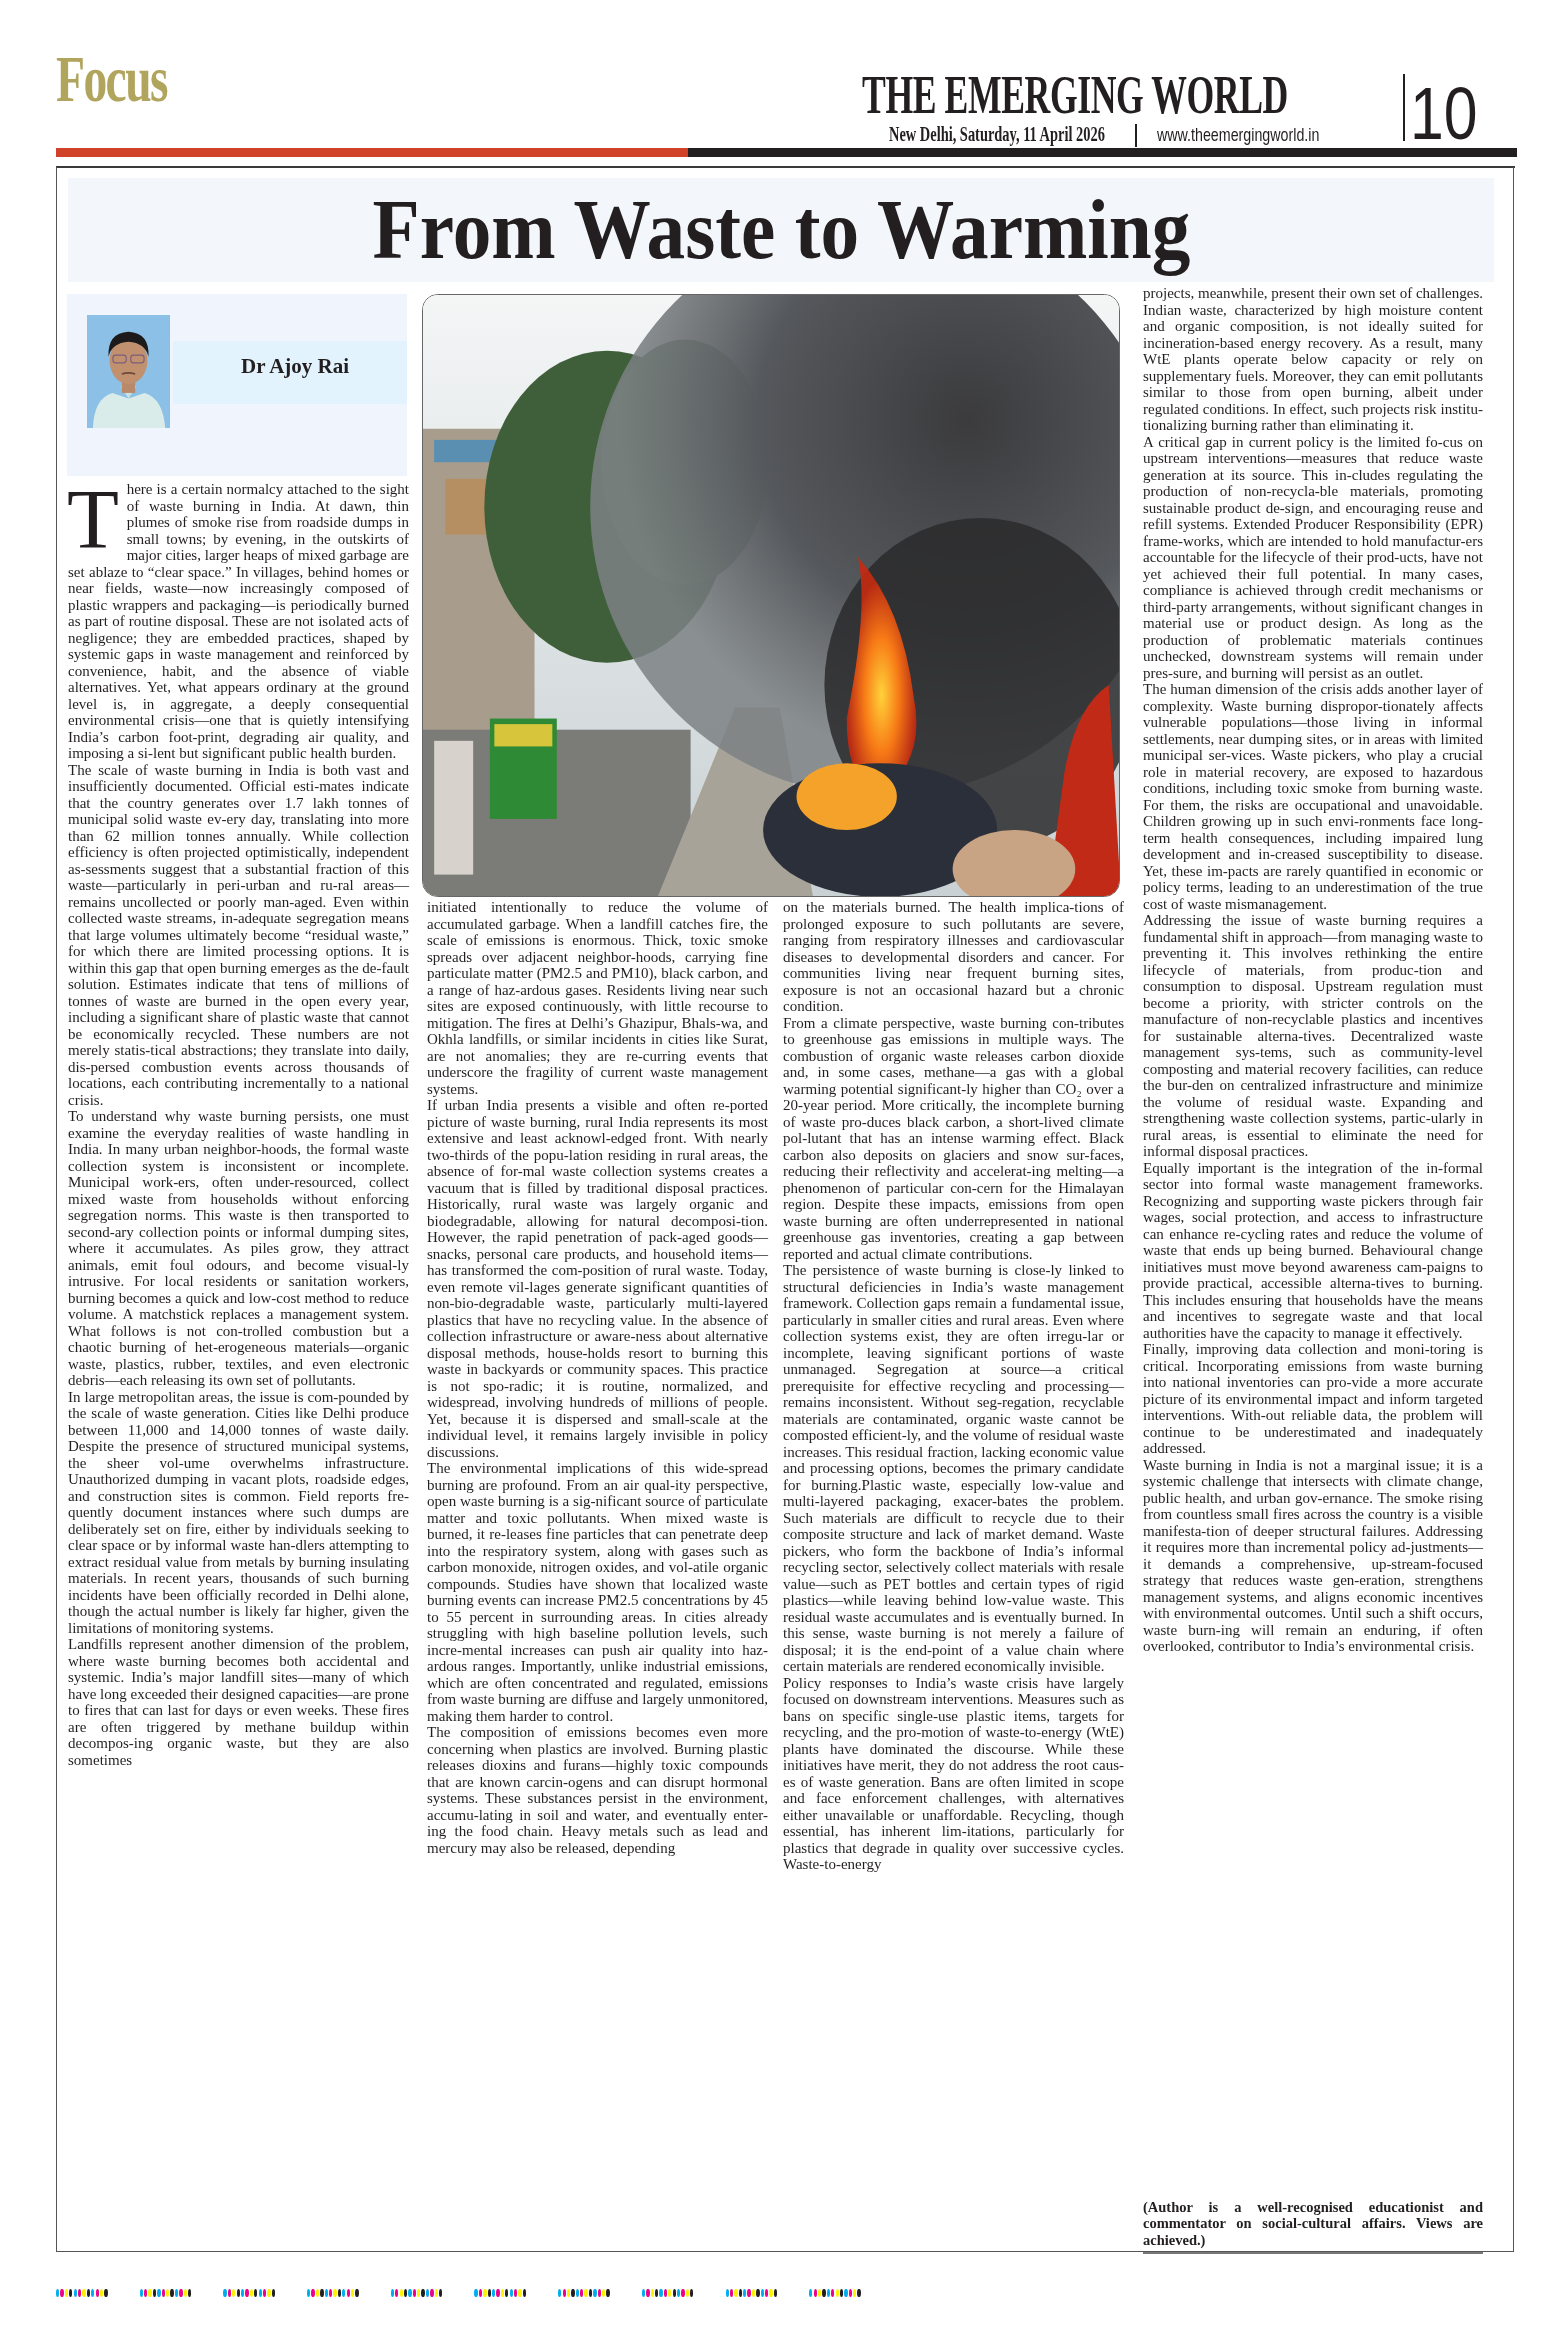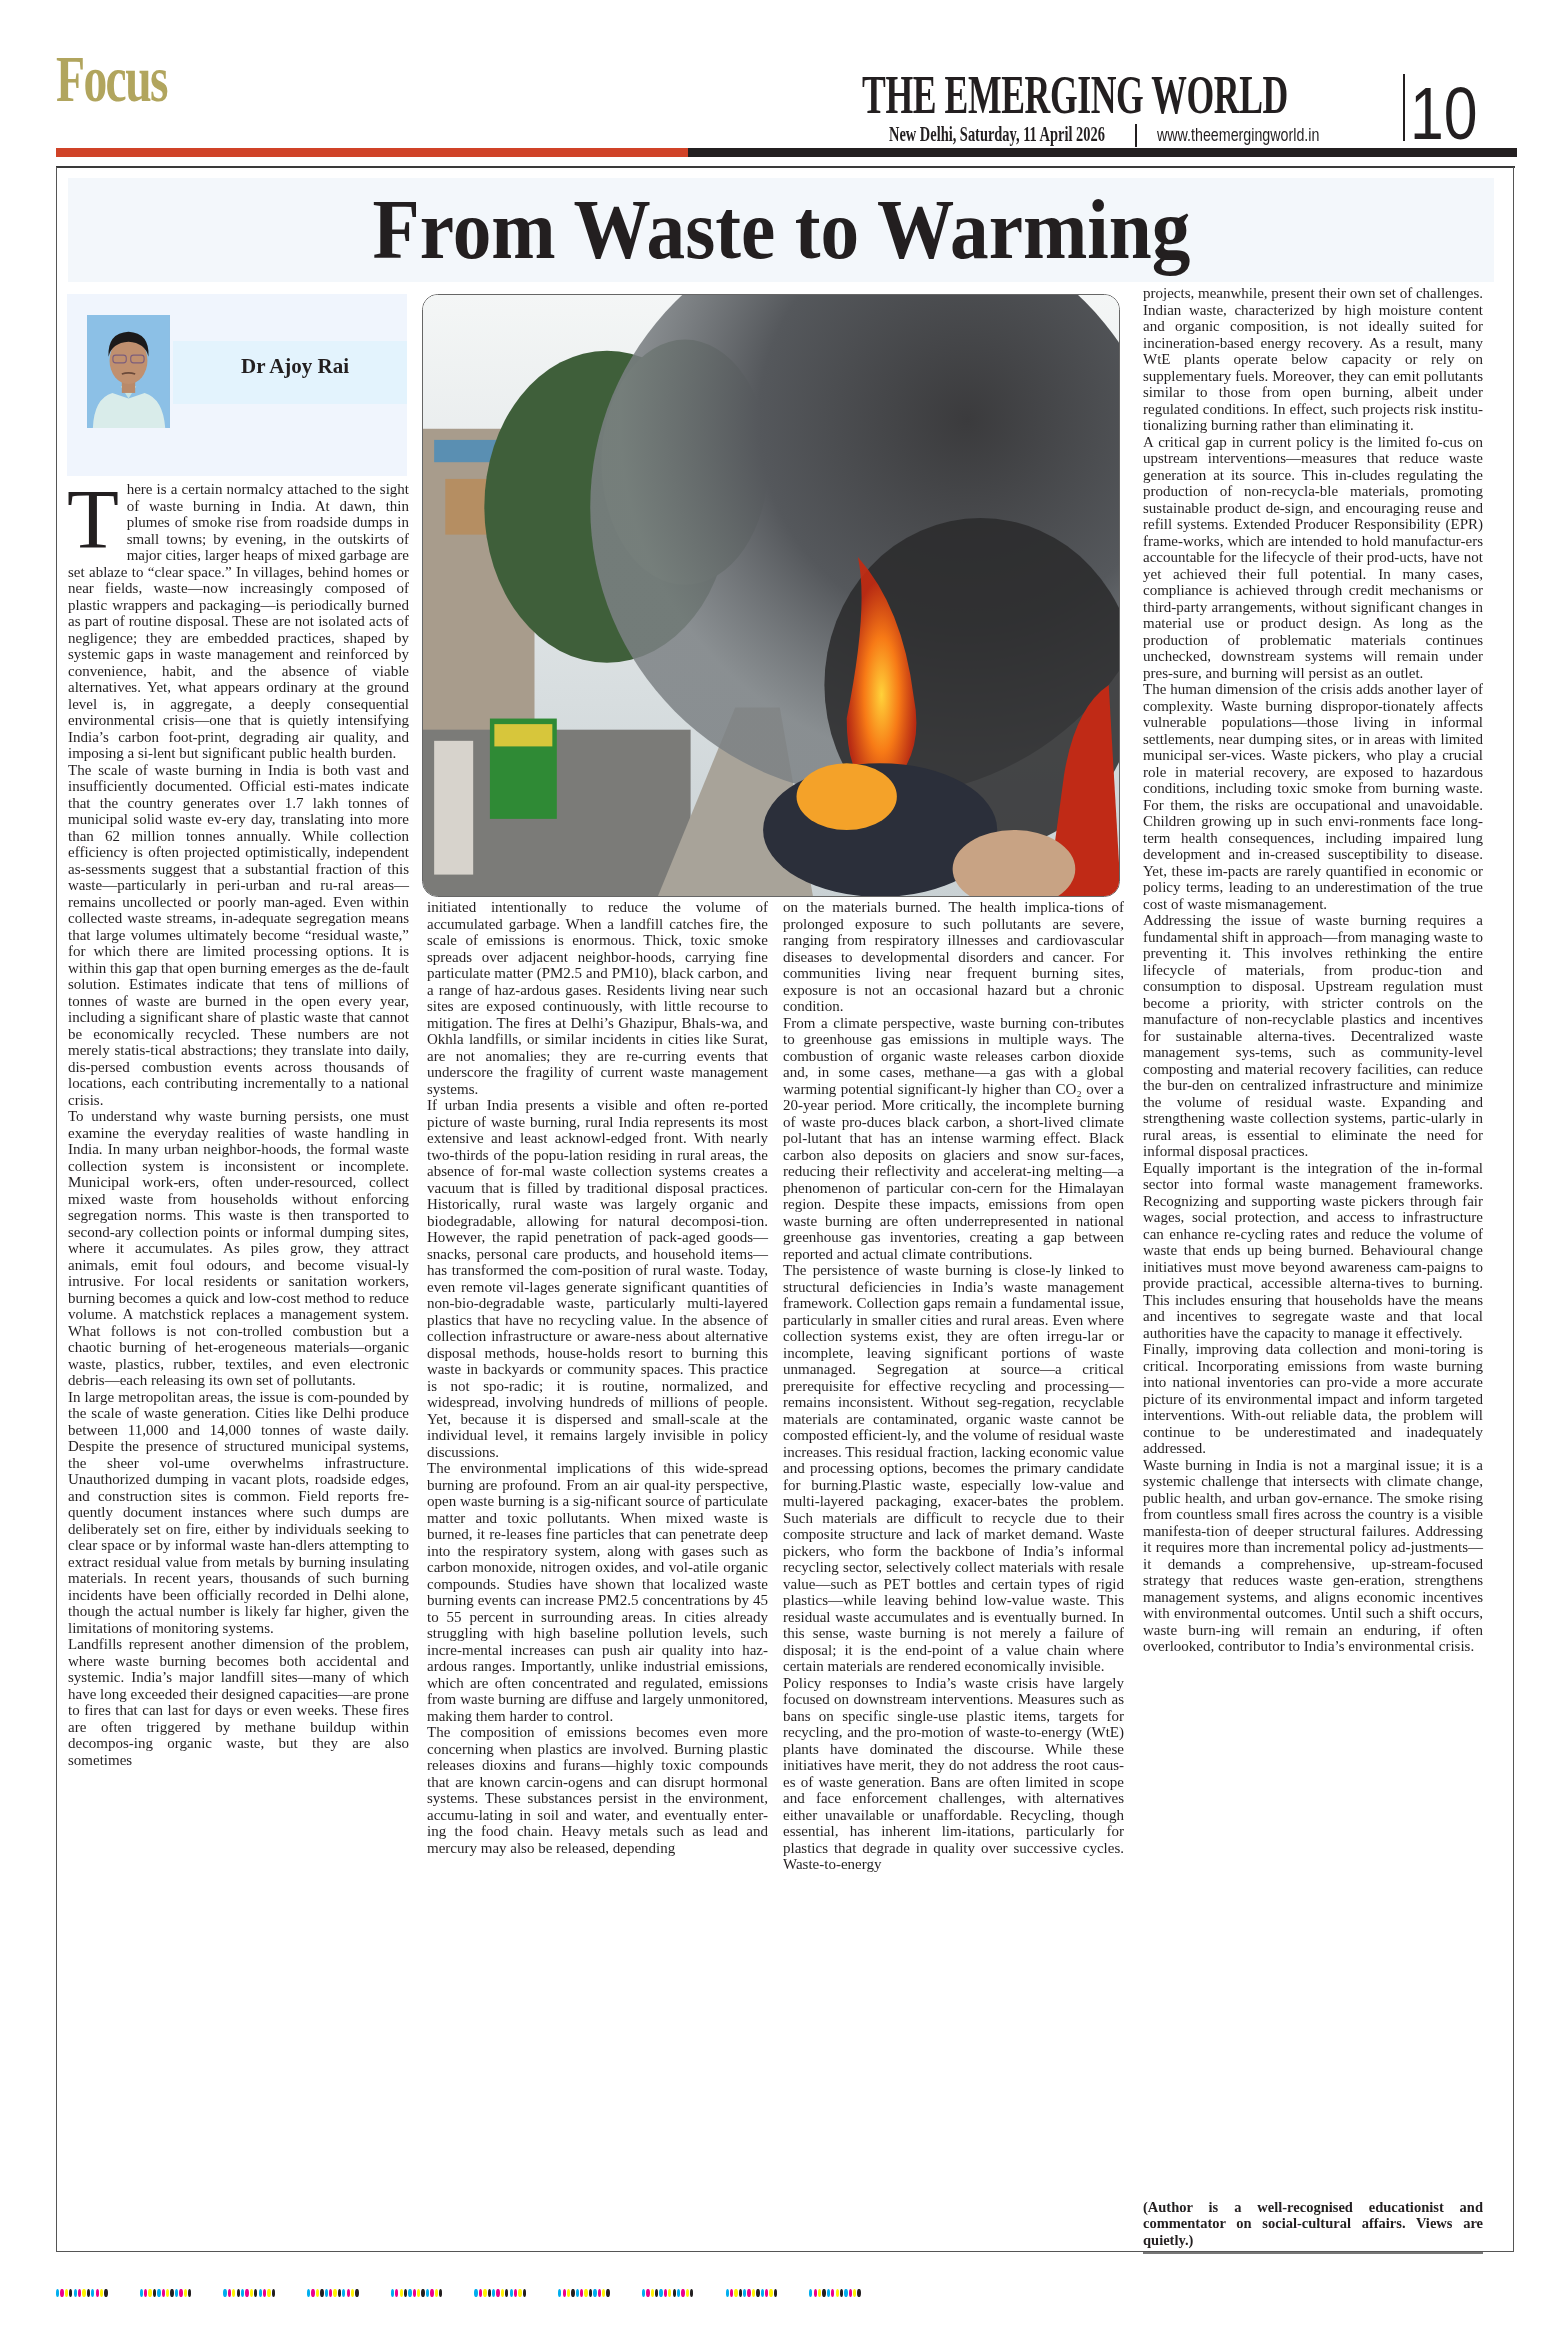--- a/index.html
+++ b/index.html
@@ -167,21 +167,21 @@
 <div class="col col4">
   <p>projects, meanwhile, present their own set of challenges. Indian waste, characterized by high moisture content and organic composition, is not ideally suited for incineration-based energy recovery. As a result, many WtE plants operate below capacity or rely on supplementary fuels. Moreover, they can emit pollutants similar to those from open burning, albeit under regulated conditions. In effect, such projects risk institu-tionalizing burning rather than eliminating it.</p>
   <p>A critical gap in current policy is the limited fo-cus on upstream interventions—measures that reduce waste generation at its source. This in-cludes regulating the production of non-recycla-ble materials, promoting sustainable product de-sign, and encouraging reuse and refill systems. Extended Producer Responsibility (EPR) frame-works, which are intended to hold manufactur-ers accountable for the lifecycle of their prod-ucts, have not yet achieved their full potential. In many cases, compliance is achieved through credit mechanisms or third-party arrangements, without significant changes in material use or product design. As long as the production of problematic materials continues unchecked, downstream systems will remain under pres-sure, and burning will persist as an outlet.</p>
   <p>The human dimension of the crisis adds another layer of complexity. Waste burning dispropor-tionately affects vulnerable populations—those living in informal settlements, near dumping sites, or in areas with limited municipal ser-vices. Waste pickers, who play a crucial role in material recovery, are exposed to hazardous conditions, including toxic smoke from burning waste. For them, the risks are occupational and unavoidable. Children growing up in such envi-ronments face long-term health consequences, including impaired lung development and in-creased susceptibility to disease. Yet, these im-pacts are rarely quantified in economic or policy terms, leading to an underestimation of the true cost of waste mismanagement.</p>
   <p>Addressing the issue of waste burning requires a fundamental shift in approach—from managing waste to preventing it. This involves rethinking the entire lifecycle of materials, from produc-tion and consumption to disposal. Upstream regulation must become a priority, with stricter controls on the manufacture of non-recyclable plastics and incentives for sustainable alterna-tives. Decentralized waste management sys-tems, such as community-level composting and material recovery facilities, can reduce the bur-den on centralized infrastructure and minimize the volume of residual waste. Expanding and strengthening waste collection systems, partic-ularly in rural areas, is essential to eliminate the need for informal disposal practices.</p>
   <p>Equally important is the integration of the in-formal sector into formal waste management frameworks. Recognizing and supporting waste pickers through fair wages, social protection, and access to infrastructure can enhance re-cycling rates and reduce the volume of waste that ends up being burned. Behavioural change initiatives must move beyond awareness cam-paigns to provide practical, accessible alterna-tives to burning. This includes ensuring that households have the means and incentives to segregate waste and that local authorities have the capacity to manage it effectively.</p>
   <p>Finally, improving data collection and moni-toring is critical. Incorporating emissions from waste burning into national inventories can pro-vide a more accurate picture of its environmental impact and inform targeted interventions. With-out reliable data, the problem will continue to be underestimated and inadequately addressed.</p>
   <p>Waste burning in India is not a marginal issue; it is a systemic challenge that intersects with climate change, public health, and urban gov-ernance. The smoke rising from countless small fires across the country is a visible manifesta-tion of deeper structural failures. Addressing it requires more than incremental policy ad-justments—it demands a comprehensive, up-stream-focused strategy that reduces waste gen-eration, strengthens management systems, and aligns economic incentives with environmental outcomes. Until such a shift occurs, waste burn-ing will remain an enduring, if often overlooked, contributor to India’s environmental crisis.</p>
 </div>
 
-<div class="author-note">(Author is a well-recognised educationist and commentator on social-cultural affairs. Views are quietly.)</div>
+<div class="author-note">(Author is a well-recognised educationist and commentator on social-cultural affairs. Views are achieved.)</div>
 <div class="note-rule"></div>
 
 <div class="dots" id="dots">
     <div class="dot-group">
       <span class="dot" style="background: rgb(0, 174, 239);"></span>
       <span class="dot" style="background: rgb(236, 0, 140);"></span>
       <span class="dot" style="background: rgb(255, 242, 0);"></span>
       <span class="dot" style="background: rgb(35, 31, 32);"></span>
       <span class="dot" style="background: rgb(0, 174, 239);"></span>
       <span class="dot" style="background: rgb(236, 0, 140);"></span>

